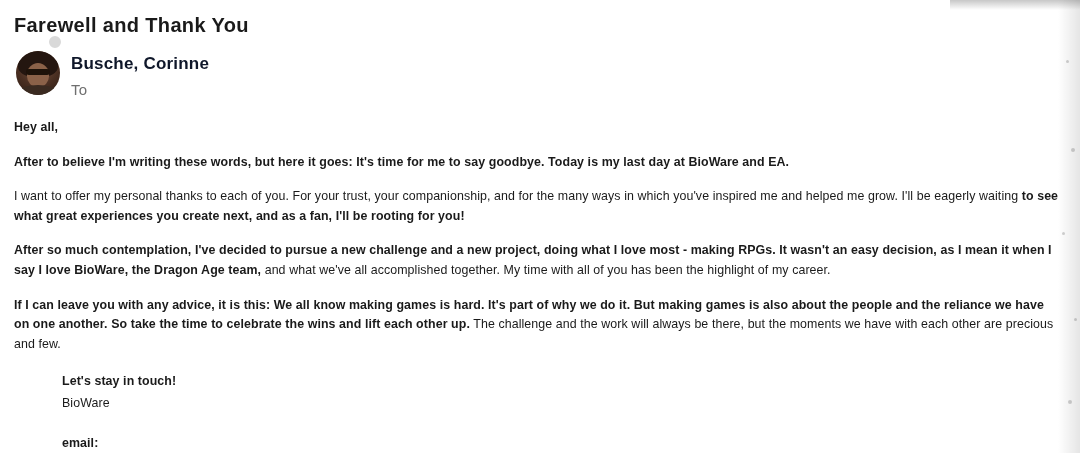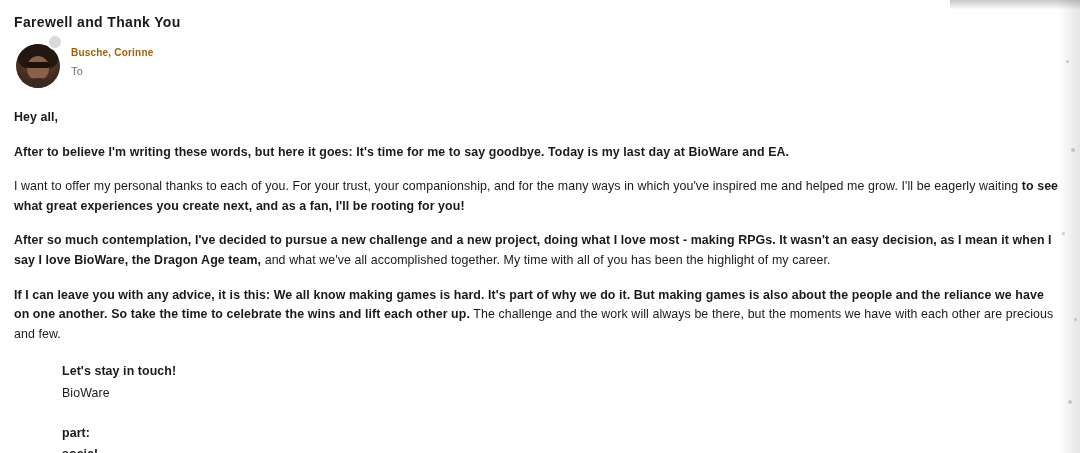--- a/index.html
+++ b/index.html
@@ -43,21 +43,21 @@
   }
 
   .message {
     position: relative;
     padding: 14px 18px 0 14px;
     box-sizing: border-box;
     width: 1080px;
   }
 
   .subject {
-    font-size: 14px;
+    font-size: 20px;
     font-weight: bold;
     letter-spacing: 0.35px;
     color: #1a1a1a;
     margin: 0 0 14px 0;
   }
 
   .sender-row {
     display: flex;
     align-items: flex-start;
     margin: 0 0 20px 2px;
@@ -112,28 +112,28 @@
     background: #d9d9d9;
   }
 
   .sender-text {
     display: flex;
     flex-direction: column;
     justify-content: flex-start;
     padding-top: 3px;
   }
   .sender-name {
-    font-size: 10px;
+    font-size: 17px;
     font-weight: bold;
     letter-spacing: 0.2px;
-    color: #a16207;
+    color: #0f172a;
     margin-bottom: 7px;
   }
   .recipients {
-    font-size: 11px;
+    font-size: 15px;
     color: #6f6f6f;
     letter-spacing: 0.2px;
   }
 
   .body {
     font-size: 12.4px;
     line-height: 1.58;
     color: #1a1a1a;
     letter-spacing: 0.09px;
   }
@@ -186,21 +186,21 @@
     <p><span class="bold">After so much contemplation, I've decided to pursue a new challenge and a new project, doing what I love most - making RPGs. It wasn't an easy decision, as I mean it when I say </span><span class="bold">I love BioWare, the Dragon Age team,</span><span> and what we've all accomplished together. My time with all of you has been the highlight of my career.</span></p>
 
     <p><span class="bold">If I can leave you with any advice, it is this: We all know making games is hard. It's part of why we do it. But making games is also about the people and the reliance we have on one another. </span><span class="bold">So take the time to celebrate the wins and lift each other up.</span><span> The challenge and the work will always be there, but the moments we have with each other are precious and few.</span></p>
 
     <div class="signoff-block">
       <p class="tight bold">Let's stay in touch!</p>
       <p class="tight">BioWare</p>
     </div>
 
     <div class="footer-block">
-      <p class="tight bold">part:</p>
+      <p class="tight bold">email:</p>
       <p class="tight bold">social</p>
     </div>
 
   </div>
 </div>
 
 <div class="scan-edge-right"></div>
 <div class="scan-edge-top"></div>
 <div class="scan-speck" style="left:1066px; top:60px; width:3px; height:3px;"></div>
 <div class="scan-speck" style="left:1071px; top:148px; width:4px; height:4px;"></div>

